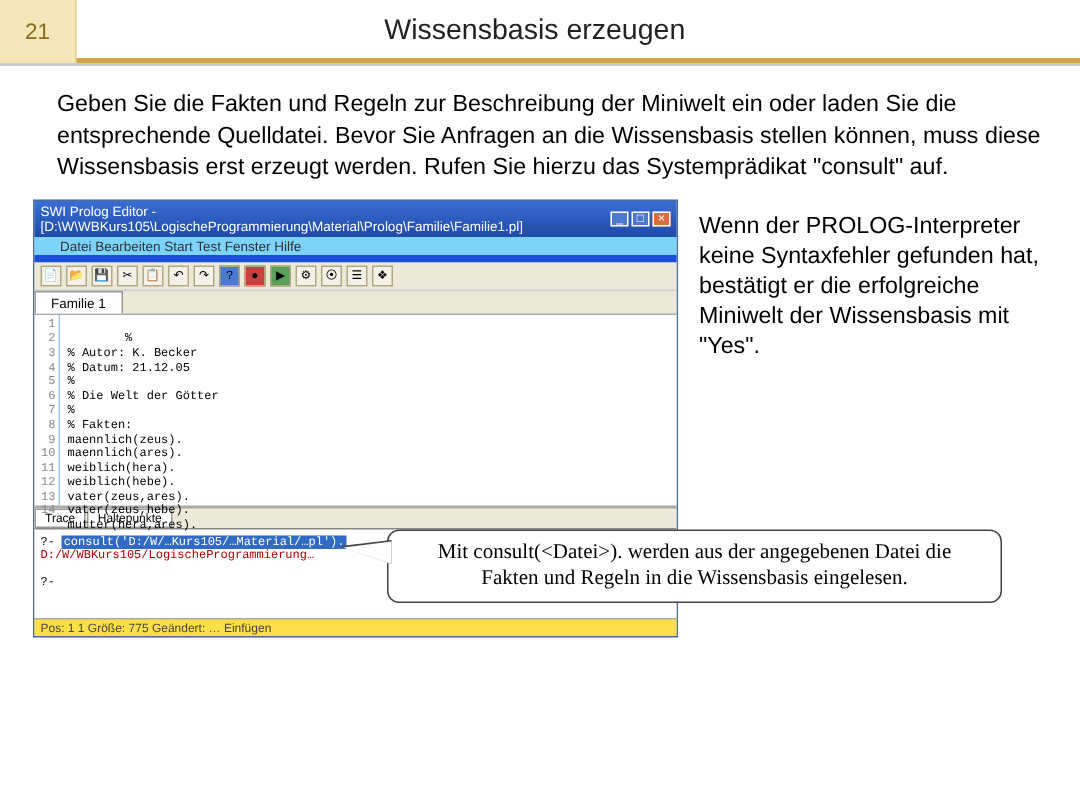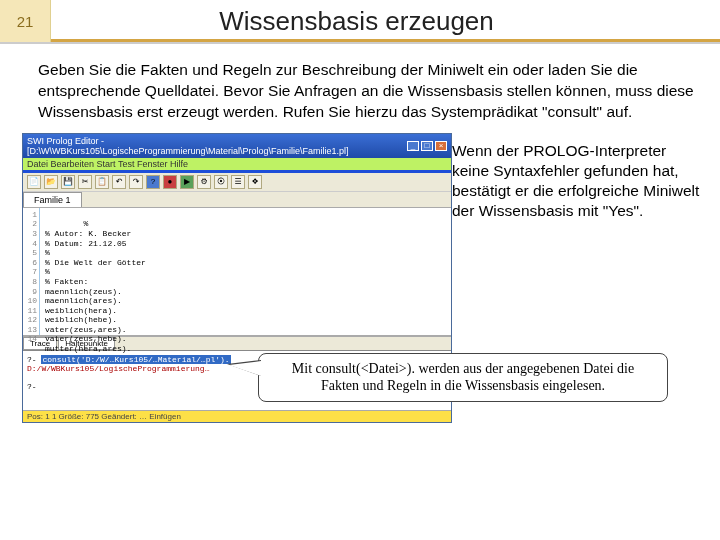--- a/index.html
+++ b/index.html
@@ -25,34 +25,35 @@
     color: #8a6d1e;
     font-size: 15px;
     display: flex;
     align-items: center;
     justify-content: center;
     border-right: 1px solid #e0d090;
   }
   .slide-title {
     flex: 1;
     text-align: center;
-    font-size: 26px;
+    font-size: 19px;
     color: #222;
     padding-right: 58px;
   }
   .bodytext {
     padding: 16px 25px 10px 26px;
     font-size: 15.5px;
     line-height: 1.35;
     color: #000;
     margin-left: 12px;
   }
   .content-row {
     display: flex;
     padding: 0 14px 0 22px;
+    gap: 14px;
   }
   .shot-wrap {
     width: 430px;
     position: relative;
   }
   .sidetext {
     flex: 1;
     font-size: 15.5px;
     line-height: 1.3;
     color: #000;
@@ -78,25 +79,25 @@
   }
   .titlebar .btns { display: flex; gap: 2px; }
   .titlebar .wb {
     width: 12px; height: 10px;
     background: #d86f3a;
     border: 1px solid #fff;
     font-size: 8px; line-height: 8px; text-align: center;
   }
   .titlebar .wb.min, .titlebar .wb.max { background: #4a79cf; }
   .menubar {
-    background: #bef264;
-    padding: 1px 4px;
+    background: #7dd3fc;
+    padding: 1px 17px;
     font-size: 9px;
     color: #333;
-    border-bottom: 3px solid #1d4ed8;
+    border-bottom: 5px solid #1d4ed8;
   }
   .toolbar {
     background: #ece9d8;
     padding: 2px 4px;
     display: flex;
     gap: 3px;
     border-bottom: 1px solid #ccc;
   }
   .tool {
     width: 14px; height: 14px;

